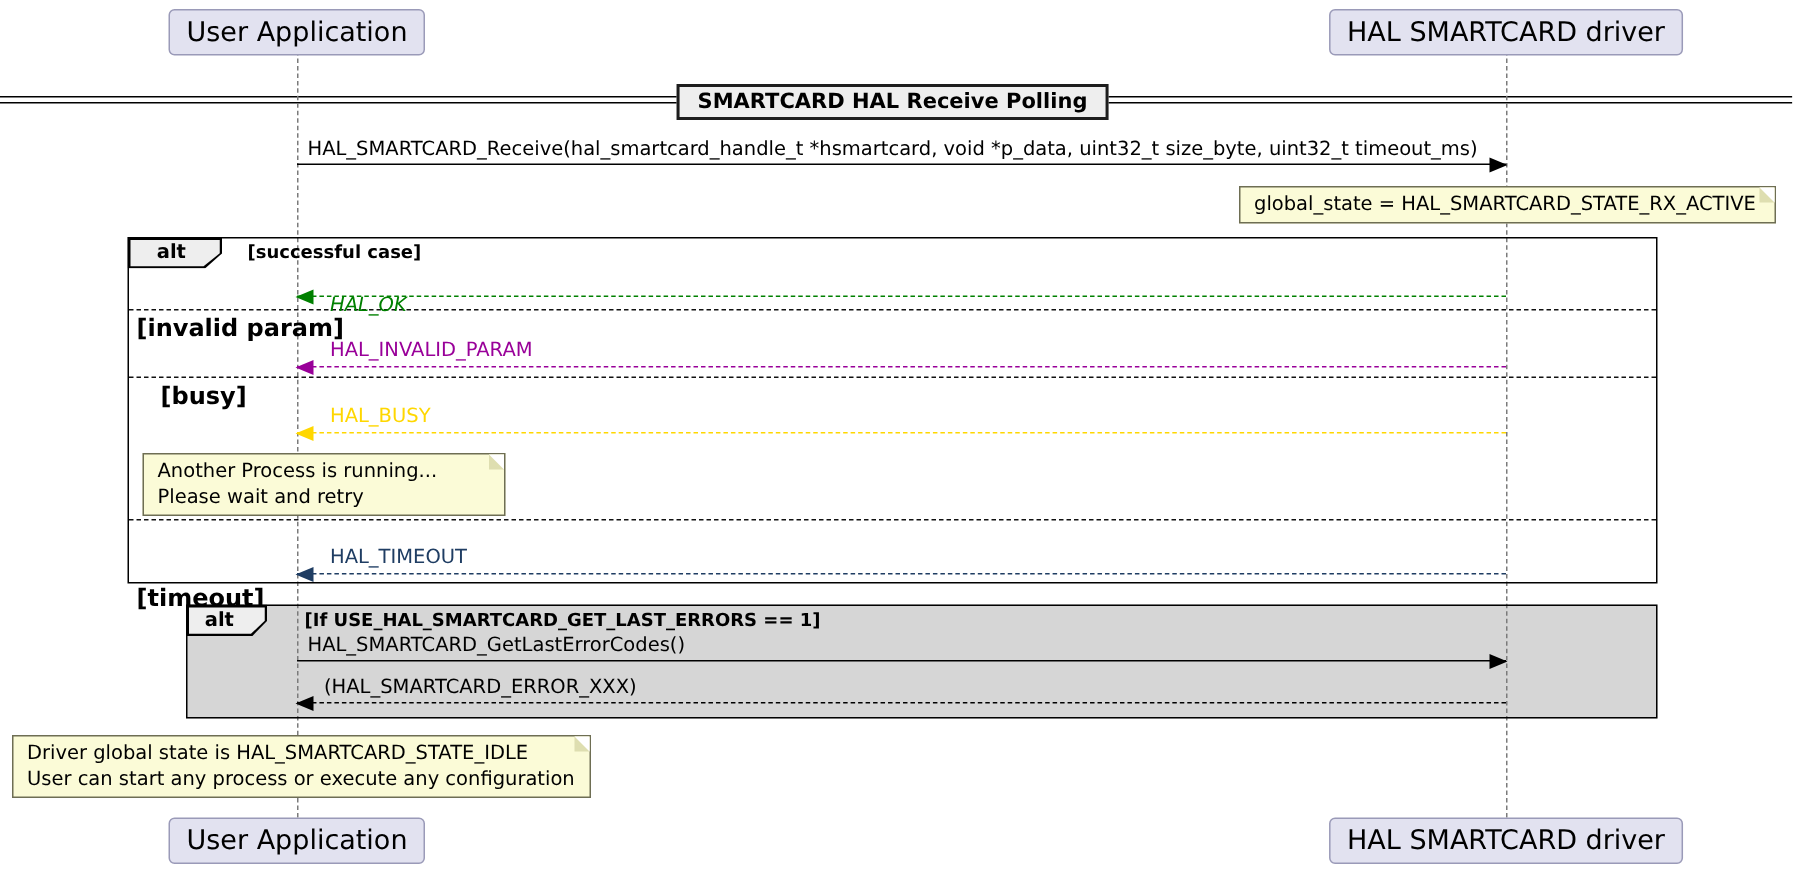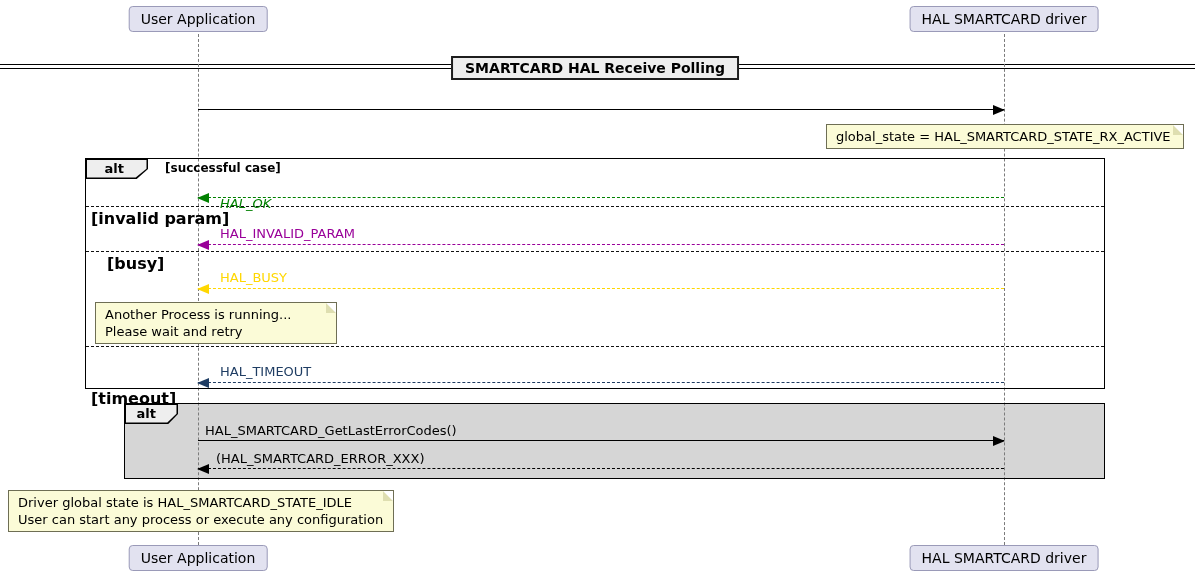--- a/index.html
+++ b/index.html
@@ -7,21 +7,21 @@
   .canvas {
     position:relative; width:1195px; height:580px; background:#ffffff;
     font-family:"DejaVu Sans", sans-serif; color:#000; overflow:hidden;
   }
   .lifeline {
     position:absolute; width:0; border-left:1px dashed #7b7b7b; z-index:2;
   }
   .participant {
     position:absolute; transform:translateX(-50%);
     background:var(--participant-bg,#E2E2F0); border:1px solid var(--participant-border,#9A9AB8);
-    border-radius:4px; padding:4px 11px; font-size:14px; white-space:nowrap; z-index:4;
+    border-radius:4px; padding:4px 11px; font-size:18px; white-space:nowrap; z-index:4;
   }
   .hline { position:absolute; left:0; width:1195px; height:1px; background:#000; z-index:1; }
   .title-box {
     position:absolute; left:595px; top:56px; transform:translateX(-50%);
     background:var(--frame-label-bg,#EEEEEE); border:2px solid #1d1d1d;
     padding:2px 12px; font-size:14px; font-weight:bold; white-space:nowrap; z-index:4;
   }
   .frame { position:absolute; border:1.5px solid #000; z-index:3; }
   .frame-bg { position:absolute; background:var(--alt2-bg,#D6D6D6); z-index:1; }
   .pent-outer { position:absolute; background:#000; z-index:4;
@@ -67,20 +67,21 @@
   <div class="participant" style="left:1004px; top:6px;">
     <span>HAL SMARTCARD driver</span>
   </div>
 
   <div class="hline" style="top:64px;"></div>
   <div class="hline" style="top:68px;"></div>
   <div class="title-box">
     <span>SMARTCARD HAL Receive Polling</span>
   </div>
 
+  <div class="msg-label" style="left:205px; top:92px;">HAL_SMARTCARD_Receive(hal_smartcard_handle_t *hsmartcard, void *p_data, uint32_t size_byte, uint32_t timeout_ms)</div>
   <div class="arrow solid" style="left:198px; top:109px; width:806px; --c:#000;">
     <span class="head r"></span>
   </div>
 
   <div class="note" style="left:826px; top:124px; width:358px;">
     <span class="fold"></span>
     <span>global_state = HAL_SMARTCARD_STATE_RX_ACTIVE</span>
   </div>
 
   <div class="frame" style="left:85px; top:158px; width:1020px; height:231px;"></div>
@@ -121,20 +122,21 @@
 
   <div class="msg-label c-timeout" style="left:220px; top:364px;">HAL_TIMEOUT</div>
   <div class="arrow dashed" style="left:198px; top:382px; width:806px; --c:var(--timeout);">
     <span class="head l"></span>
   </div>
 
   <div class="frame" style="left:124px; top:403px; width:981px; height:76px;"></div>
   <div class="pent-outer" style="left:124px; top:403px; width:54px; height:21px;">
     <div class="pent-inner" style="padding-left:11px;">alt</div>
   </div>
+  <div class="cond" style="left:203px; top:406px;">[If USE_HAL_SMARTCARD_GET_LAST_ERRORS == 1]</div>
 
   <div class="msg-label" style="left:205px; top:423px;">HAL_SMARTCARD_GetLastErrorCodes()</div>
   <div class="arrow solid" style="left:198px; top:440px; width:806px; --c:#000;">
     <span class="head r"></span>
   </div>
 
   <div class="msg-label" style="left:216px; top:451px;">(HAL_SMARTCARD_ERROR_XXX)</div>
   <div class="arrow dashed" style="left:198px; top:468px; width:806px; --c:#000;">
     <span class="head l"></span>
   </div>

